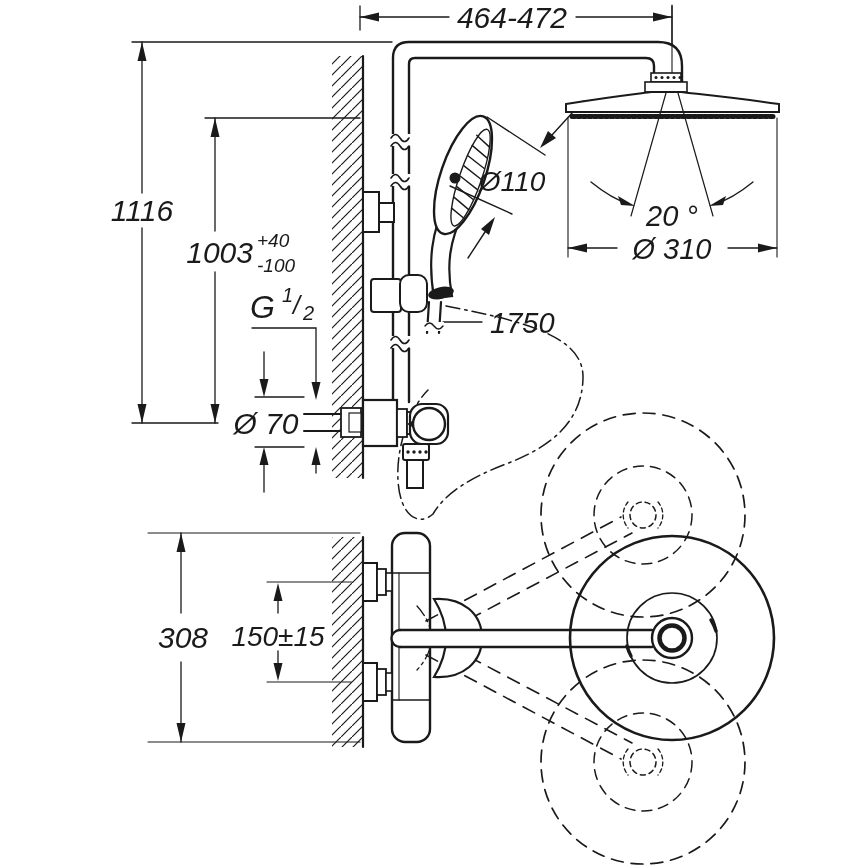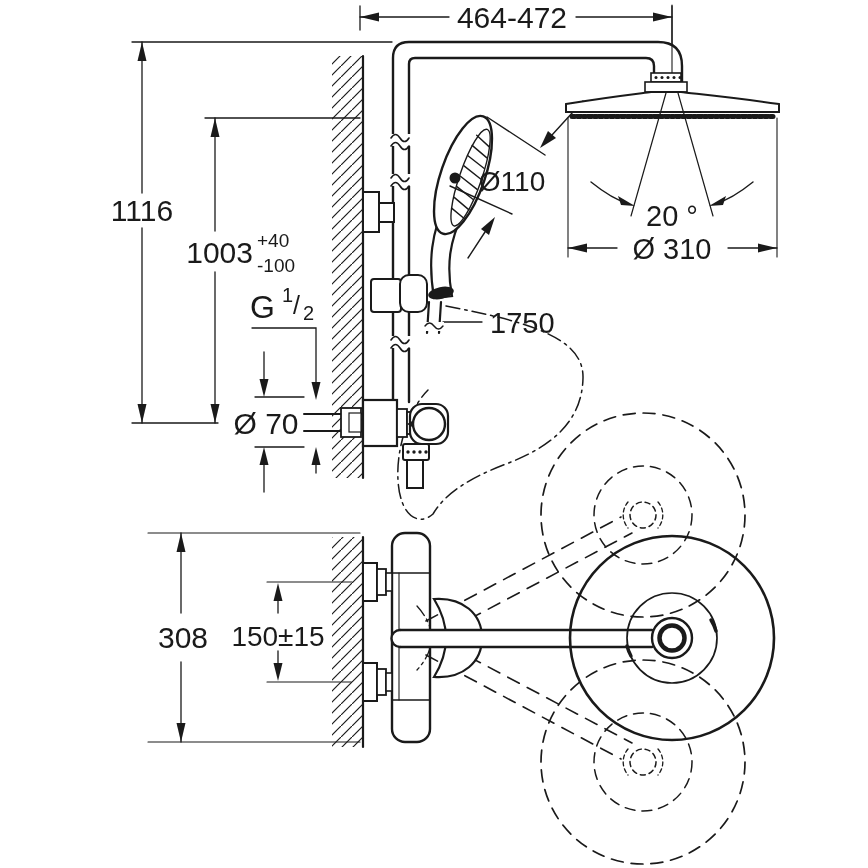--- a/index.html
+++ b/index.html
@@ -1,17 +1,17 @@
 <!DOCTYPE html>
 <html><head>
 <meta charset="utf-8">
 <style>
   html,body{margin:0;padding:0;background:#ffffff;}
   .stage{position:relative;width:868px;height:868px;background:#ffffff;overflow:hidden;
-         font-family:"Liberation Sans","DejaVu Sans",sans-serif;}
+         font-family:"Liberation Sans","DejaVu Sans",sans-serif;font-style:italic;}
   svg{position:absolute;left:0;top:0;}
   svg text{fill:#1a1a1a;font-family:"Liberation Sans","DejaVu Sans",sans-serif;}
   .dim{font-size:30px;}
   .dim-s{font-size:29px;}
   .dim-sm{font-size:28px;}
   .tol{font-size:19px;}
   .sup{font-size:20px;}
   .slash{font-size:25px;}
   .gbig{font-size:32px;}
 </style>

